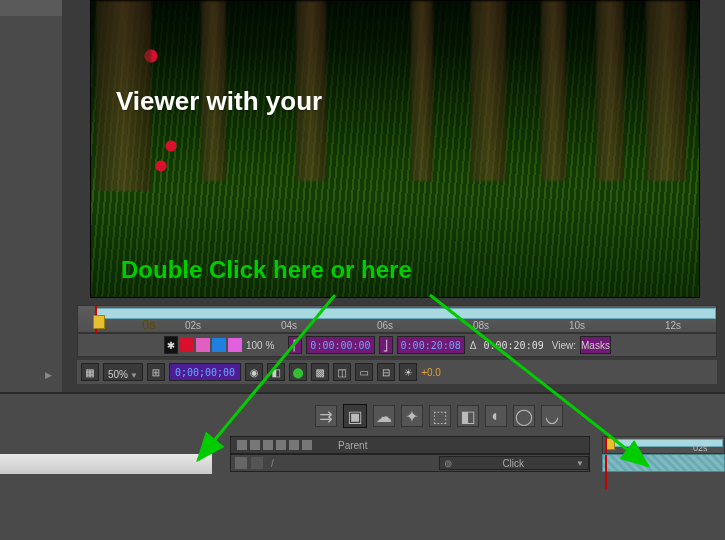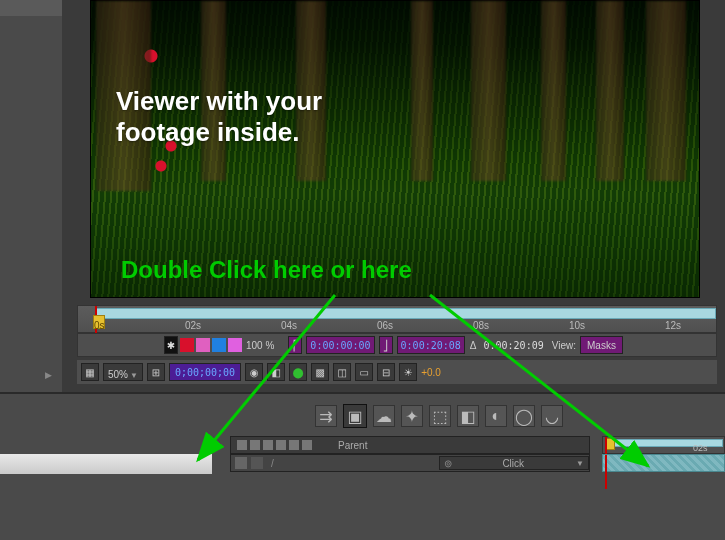--- a/index.html
+++ b/index.html
@@ -180,30 +180,29 @@
         <div class="trunk t2"></div>
         <div class="trunk t3"></div>
       <div class="trunk t4"></div>
         <div class="trunk t5"></div>
         <div class="trunk t6"></div>
       <div class="trunk t7"></div>
         <div class="trunk t8"></div>
     </div>
     <div class="viewer-text-main">
       <span>Viewer with your</span><br>
-      <span>footage inside.</span>
     </div>
     <div class="viewer-text-dbl">Double Click here or here</div>
   </div>
 
   <div class="time-ruler">
     <div class="workarea"></div>
     <div class="playhead"></div>
     <div class="ph-flag">
-      <span style="font-size:10px;color:#604800;position:relative;top:-1px;">0s</span>
+      <span style="font-size:13px;color:#604800;position:relative;top:-1px;margin-left:48px;">0s</span>
     </div>
     <span class="tick" style="left:107px">02s</span>
     <span class="tick" style="left:203px">04s</span>
     <span class="tick" style="left:299px">06s</span>
     <span class="tick" style="left:395px">08s</span>
     <span class="tick" style="left:491px">10s</span>
     <span class="tick" style="left:587px">12s</span>
   </div>
 
   <div class="ctl-bar">
@@ -215,21 +214,21 @@
     <div class="swatch sw-p"></div>
     <span class="pct">100 %</span>
     <div style="width:10px"></div>
     <div class="seg">⎡</div>
     <div class="readout">0:00:00:00</div>
     <div class="seg">⎦</div>
     <div class="readout">0:00:20:08</div>
     <span class="label">Δ</span>
     <span class="readout white" style="background:none;border:none">0:00:20:09</span>
     <span class="label">View:</span>
-    <div class="btn" style="padding:0 6px">
+    <div class="btn" style="padding:0 0">
       <span>Masks</span>
     </div>
   </div>
 
   <div class="footer-bar">
     <div class="btn">▦</div>
     <div class="btn dd">
       <span>50%</span>
         <span class="dd-arrow">▼</span>
     </div>

